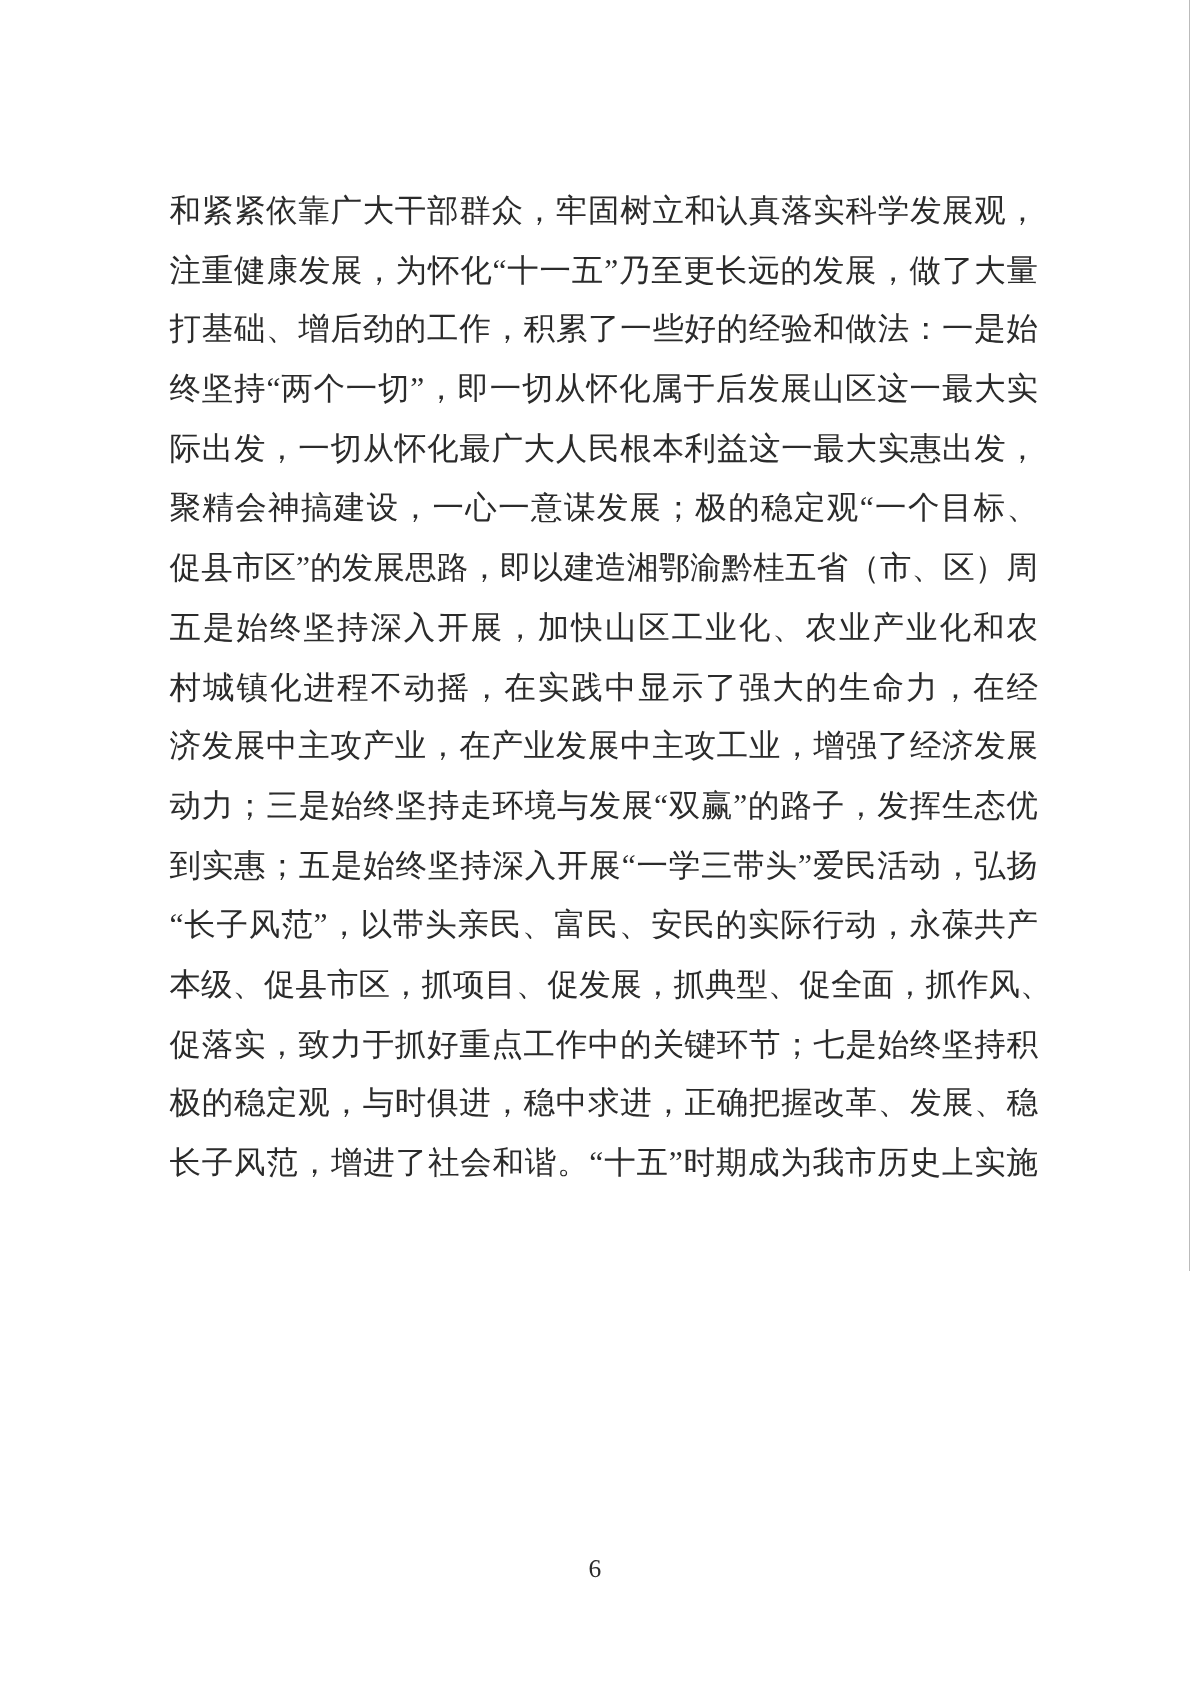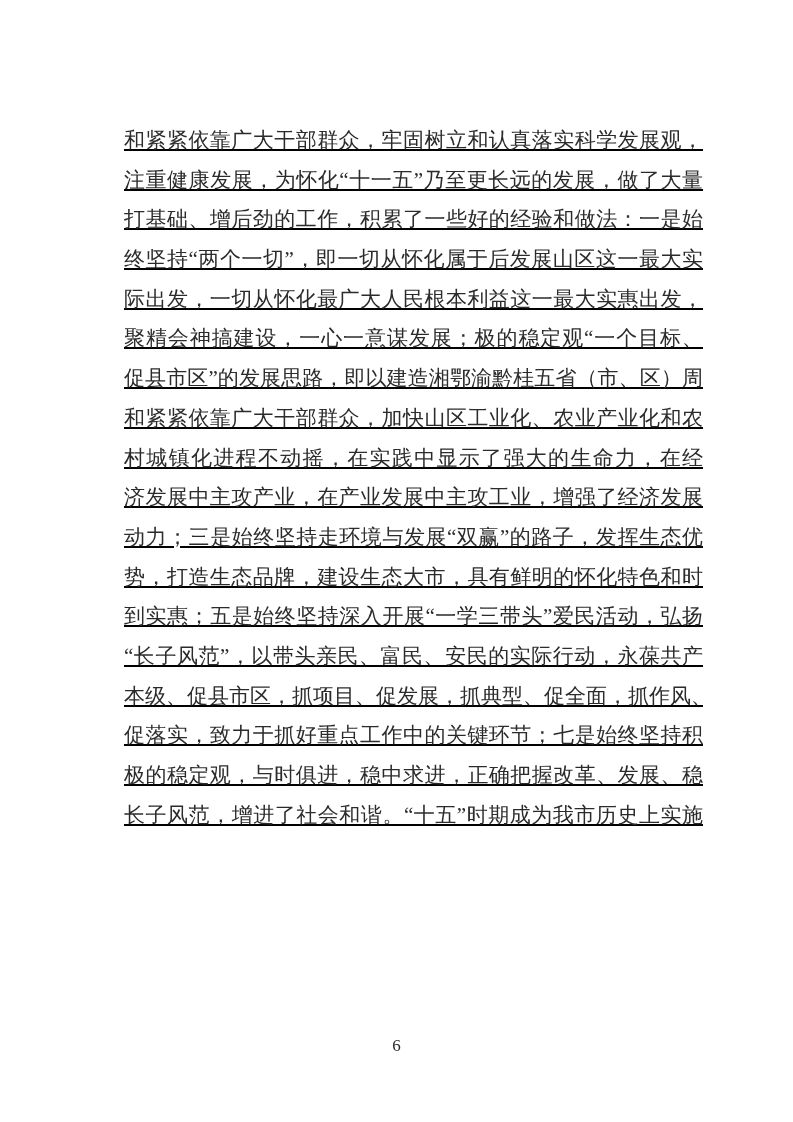--- a/index.html
+++ b/index.html
@@ -10,24 +10,23 @@
   .page {
     position: relative;
     width: 793px;
     height: 1122px;
     background: #ffffff;
     overflow: hidden;
     font-family: "Liberation Serif", "DejaVu Serif", serif;
   }
   .body-text {
     position: absolute;
-    left: 124px;
+    left: 113px;
     top: 121px;
     width: 579px;
-    text-decoration: underline;
   }
   .line {
     height: 39.7px;
     line-height: 39.7px;
     font-size: 21px;
     color: #2b2b2b;
     text-align: justify;
     text-align-last: justify;
     white-space: nowrap;
     overflow: hidden;
@@ -48,25 +47,24 @@
 
 <div class="page">
   <div class="body-text">
       <div class="line">和紧紧依靠广大干部群众，牢固树立和认真落实科学发展观，</div>
       <div class="line">注重健康发展，为怀化“十一五”乃至更长远的发展，做了大量</div>
       <div class="line">打基础、增后劲的工作，积累了一些好的经验和做法：一是始</div>
       <div class="line">终坚持“两个一切”，即一切从怀化属于后发展山区这一最大实</div>
       <div class="line">际出发，一切从怀化最广大人民根本利益这一最大实惠出发，</div>
       <div class="line">聚精会神搞建设，一心一意谋发展；极的稳定观“一个目标、</div>
       <div class="line">促县市区”的发展思路，即以建造湘鄂渝黔桂五省（市、区）周</div>
-      <div class="line">和紧紧依靠广大干部群众，加快山区工业化、农业产业化和农</div>
+      <div class="line">五是始终坚持深入开展，加快山区工业化、农业产业化和农</div>
       <div class="line">村城镇化进程不动摇，在实践中显示了强大的生命力，在经</div>
       <div class="line">济发展中主攻产业，在产业发展中主攻工业，增强了经济发展</div>
       <div class="line">动力；三是始终坚持走环境与发展“双赢”的路子，发挥生态优</div>
-      <div class="line">势，打造生态品牌，建设生态大市，具有鲜明的怀化特色和时</div>
       <div class="line">到实惠；五是始终坚持深入开展“一学三带头”爱民活动，弘扬</div>
       <div class="line">“长子风范”，以带头亲民、富民、安民的实际行动，永葆共产</div>
       <div class="line">本级、促县市区，抓项目、促发展，抓典型、促全面，抓作风、</div>
       <div class="line">促落实，致力于抓好重点工作中的关键环节；七是始终坚持积</div>
       <div class="line">极的稳定观，与时俱进，稳中求进，正确把握改革、发展、稳</div>
       <div class="line">长子风范，增进了社会和谐。“十五”时期成为我市历史上实施</div>
     </div>
   <div class="page-number">6</div>
 </div>
 

